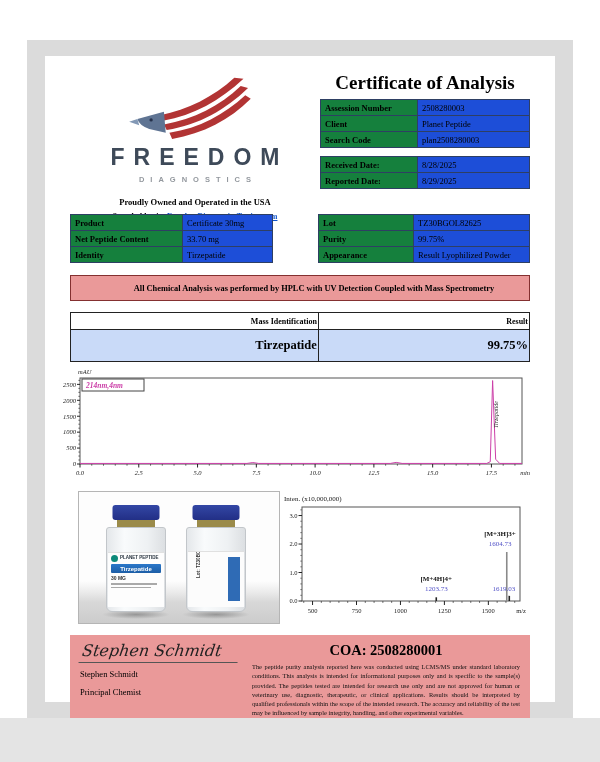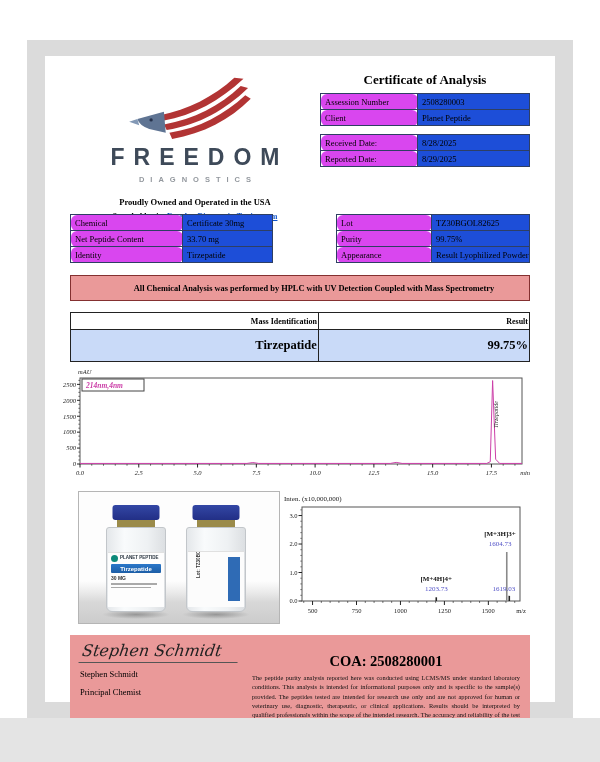--- a/index.html
+++ b/index.html
@@ -17,33 +17,33 @@
   .logo-col{width:252px;text-align:center;}
   .logo-flag{margin-top:4px;}
   .logo-name{font-family:"Liberation Sans","DejaVu Sans",sans-serif;font-weight:bold;
     font-size:23px;letter-spacing:9px;color:#3e4a59;margin-top:0px;padding-left:9px;}
   .logo-sub{font-family:"Liberation Sans","DejaVu Sans",sans-serif;font-weight:bold;
     font-size:7.5px;letter-spacing:6px;color:#93989e;margin-top:4px;padding-left:6px;}
   .tagline{font-size:8.5px;font-weight:bold;margin-top:13px;}
   .search-line{font-size:8px;font-weight:bold;margin-top:5px;}
   a.doc-link{color:#1155cc;text-decoration:underline;cursor:pointer;}
   .head-col{margin-left:auto;width:210px;}
-  .doc-title{font-size:13px;font-weight:bold;white-space:nowrap;text-align:center;margin:0 0 5px 0;}
+  .doc-title{font-size:19px;font-weight:bold;white-space:nowrap;text-align:center;margin:0 0 5px 0;}
 
   table.kv{border-collapse:collapse;width:210px;table-layout:fixed;}
   table.kv td{border:1px solid #2e3f63;height:15px;padding:0 4px;font-size:8.5px;overflow:hidden;white-space:nowrap;}
-  table.kv td.k{background:#d946ef;font-weight:normal;border-radius:6px;}
+  table.kv td.k{background:#15803d;font-weight:bold;}
   table.kv td.v{background:#1d4ed8;}
   .gap8{height:8px;}
 
   
   .product-row{display:flex;margin-top:0px;}
   table.kv.left{width:203px;}
   table.kv.left td.k{width:103px;}
-  table.kv.right{margin-left:auto;width:194px;}
+  table.kv.right{margin-left:auto;width:212px;}
   table.kv.right td.k{width:86px;}
 
   
   .banner{margin-top:12px;height:24px;background:#ea9999;border:1px solid #843030;
     display:flex;align-items:center;justify-content:center;
     font-size:8.4px;font-weight:bold;padding-left:28px;}
 
   
   table.mass{border-collapse:collapse;width:100%;margin-top:11px;table-layout:fixed;}
   table.mass td{border:1px solid #222;text-align:right;}
@@ -86,21 +86,21 @@
   .vial .shadow{position:absolute;bottom:-9px;left:-3px;right:-3px;height:9px;
     background:radial-gradient(ellipse at center,rgba(0,0,0,0.28),rgba(0,0,0,0) 70%);}
 
   
   .sig-block{margin-top:6px;background:#ea9999;display:grid;grid-template-columns:172px 1fr;
     padding:6px 10px 5px 10px;box-sizing:border-box;min-height:72px;}
   .sig-script{font-family:"DejaVu Serif",serif;font-style:italic;font-size:16px;color:#222;
     display:inline-block;transform:skewX(-8deg);border-bottom:1px solid #555;padding:0 18px 2px 2px;}
   .sig-name{font-size:8.5px;margin-top:6px;}
   .sig-role{font-size:8.5px;margin-top:8px;}
-  .coa-line{text-align:center;font-size:14.5px;font-weight:bold;margin:12px 0 3px 0;}
+  .coa-line{text-align:center;font-size:14.5px;font-weight:bold;margin:1px 0 3px 0;}
   .disclaimer{font-size:6.4px;line-height:1.45;text-align:justify;color:#111;}
 
   
   .footer{display:flex;justify-content:space-between;border-top:1.5px solid #000;
     margin-top:3px;padding:4px 12px 0 32px;font-size:8.5px;font-weight:bold;}
 </style>
 </head>
 <body>
 
 <div class="doc-frame">
@@ -131,20 +131,24 @@
           <table class="kv">
             <tbody>
                 <tr>
                   <td class="k" style="width:88px">Assession Number</td>
                   <td class="v">2508280003</td>
                 </tr>
             <tr>
                   <td class="k">Client</td>
                   <td class="v">Planet Peptide</td>
                 </tr>
+            <tr>
+                  <td class="k">Search Code</td>
+                  <td class="v">plan2508280003</td>
+                </tr>
           </tbody>
             </table>
           <div class="gap8"></div>
           <table class="kv">
             <tbody>
                 <tr>
                   <td class="k" style="width:88px">Received Date:</td>
                   <td class="v">8/28/2025</td>
                 </tr>
             <tr>
@@ -153,21 +157,21 @@
                 </tr>
           </tbody>
             </table>
         </div>
       </div>
 
       <div class="product-row">
         <table class="kv left">
           <tbody>
               <tr>
-                <td class="k">Chemical</td>
+                <td class="k">Product</td>
                 <td class="v">Certificate 30mg</td>
               </tr>
           <tr>
                 <td class="k">Net Peptide Content</td>
                 <td class="v">33.70 mg</td>
               </tr>
           <tr>
                 <td class="k">Identity</td>
                 <td class="v">Tirzepatide</td>
               </tr>

